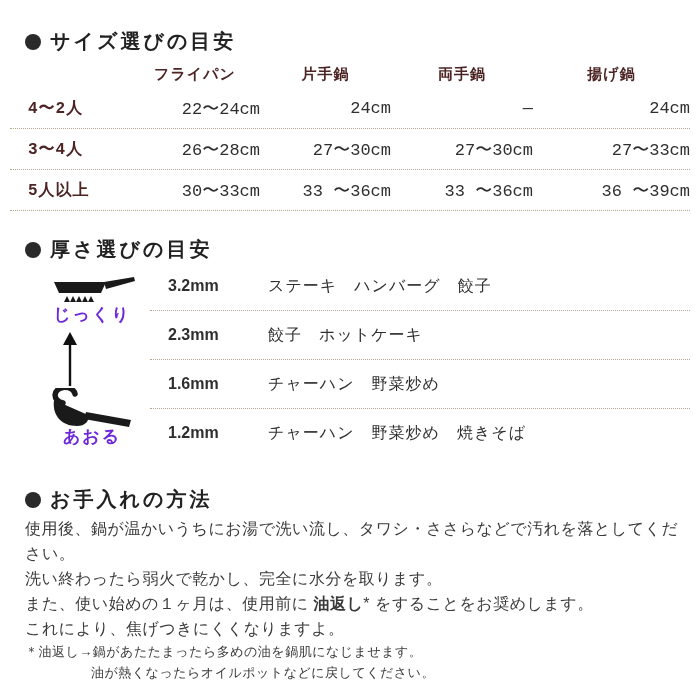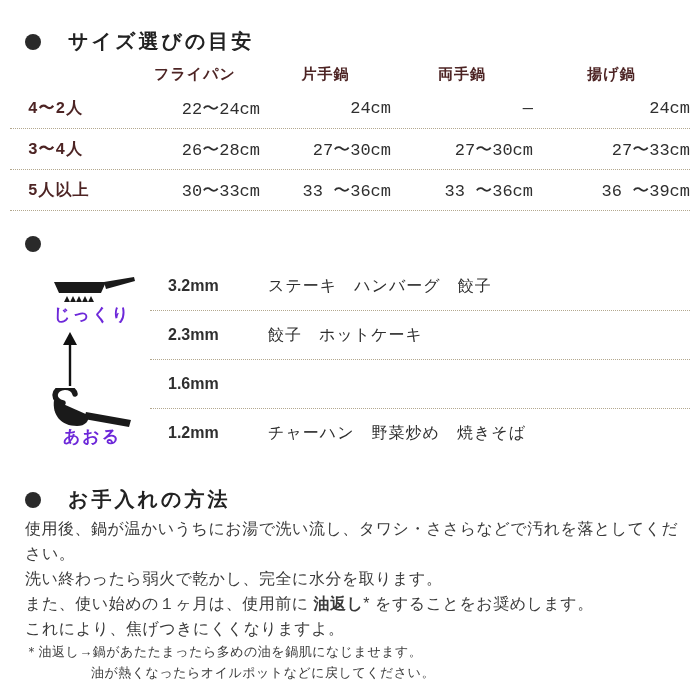--- a/index.html
+++ b/index.html
@@ -5,21 +5,21 @@
   html,body{margin:0;padding:0;}
   body{
     width:700px;height:700px;background:#ffffff;
     font-family:"Liberation Sans","DejaVu Sans",sans-serif;
     color:#333;position:relative;overflow:hidden;
   }
   .page{position:absolute;inset:0;}
 
   
   .sec-title{
-    position:absolute;display:flex;align-items:center;gap:27px;
+    position:absolute;display:flex;align-items:center;gap:9px;
     font-size:20px;font-weight:bold;color:#222;letter-spacing:3px;
   }
   .bullet{width:16px;height:16px;border-radius:50%;background:#2a2a2a;flex:0 0 auto;}
 
   
   .size-table{position:absolute;left:10px;top:60px;width:680px;}
   .trow{
     display:grid;grid-template-columns:120px 130px 131px 142px 157px;
     align-items:center;height:40px;
     border-bottom:1px dotted #b3a88f;
@@ -88,20 +88,21 @@
       <div class="cell rlabel">5人以上</div>
       <div class="cell val">30〜33cm</div>
       <div class="cell val">33 〜36cm</div>
       <div class="cell val">33 〜36cm</div>
       <div class="cell val">36 〜39cm</div>
     </div>
   </div>
 
   <div class="sec-title" style="left:25px;top:236px;">
     <span class="bullet"></span>
+    <span>厚さ選びの目安</span>
   </div>
 
   <div class="icon-col">
     <svg class="pan-flat-svg" width="96" height="30" viewBox="0 0 96 30">
       <path d="M10,6 L62,6 L57,17 L15,17 Z" fill="#1a1a1a"></path>
       <path d="M60,6 L90,1 L91,5 L62,13 Z" fill="#1a1a1a"></path>
       <path d="M20,26 l3,-6 3,6 z M26,26 l3,-6 3,6 z M32,26 l3,-6 3,6 z M38,26 l3,-6 3,6 z M44,26 l3,-6 3,6 z" fill="#1a1a1a"></path>
     </svg>
     <div class="motion-label">じっくり</div>
     <svg class="arrow-svg" width="20" height="54" viewBox="0 0 20 54">
@@ -120,20 +121,21 @@
     <div class="thick-row">
       <span class="th-label">3.2mm</span>
       <span class="th-dishes">ステーキ　ハンバーグ　餃子</span>
     </div>
     <div class="thick-row">
       <span class="th-label">2.3mm</span>
       <span class="th-dishes">餃子　ホットケーキ</span>
     </div>
     <div class="thick-row">
       <span class="th-label">1.6mm</span>
+      <span class="th-dishes">チャーハン　野菜炒め</span>
     </div>
     <div class="thick-row">
       <span class="th-label">1.2mm</span>
       <span class="th-dishes">チャーハン　野菜炒め　焼きそば</span>
     </div>
   </div>
 
   <div class="sec-title" style="left:25px;top:486px;">
     <span class="bullet"></span>
     <span>お手入れの方法</span>

